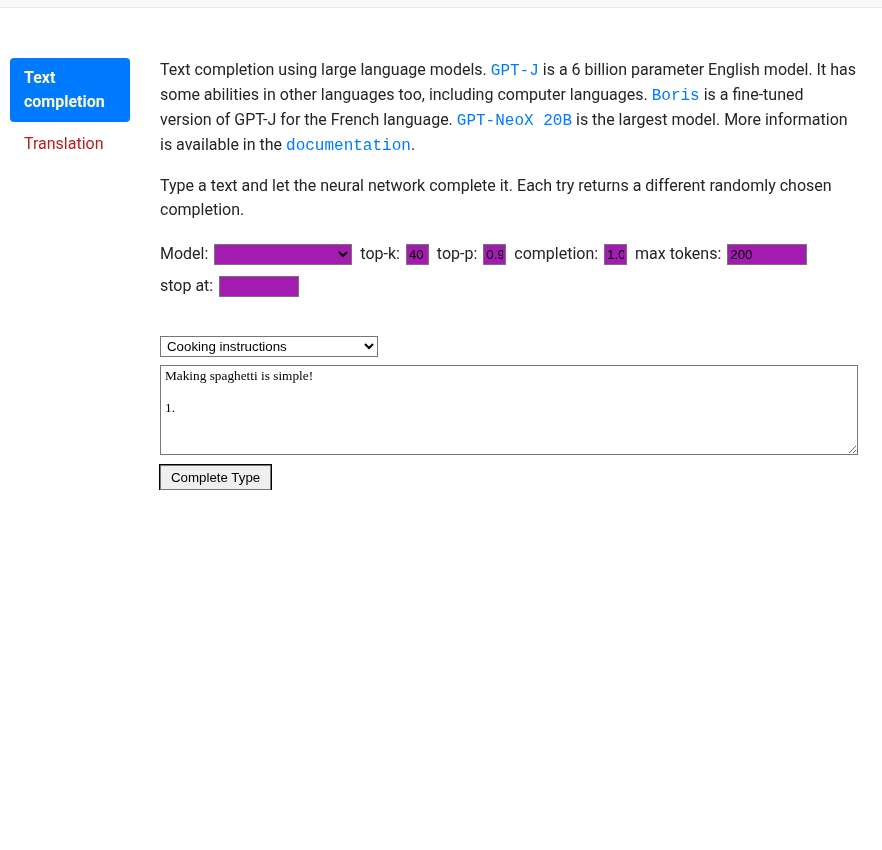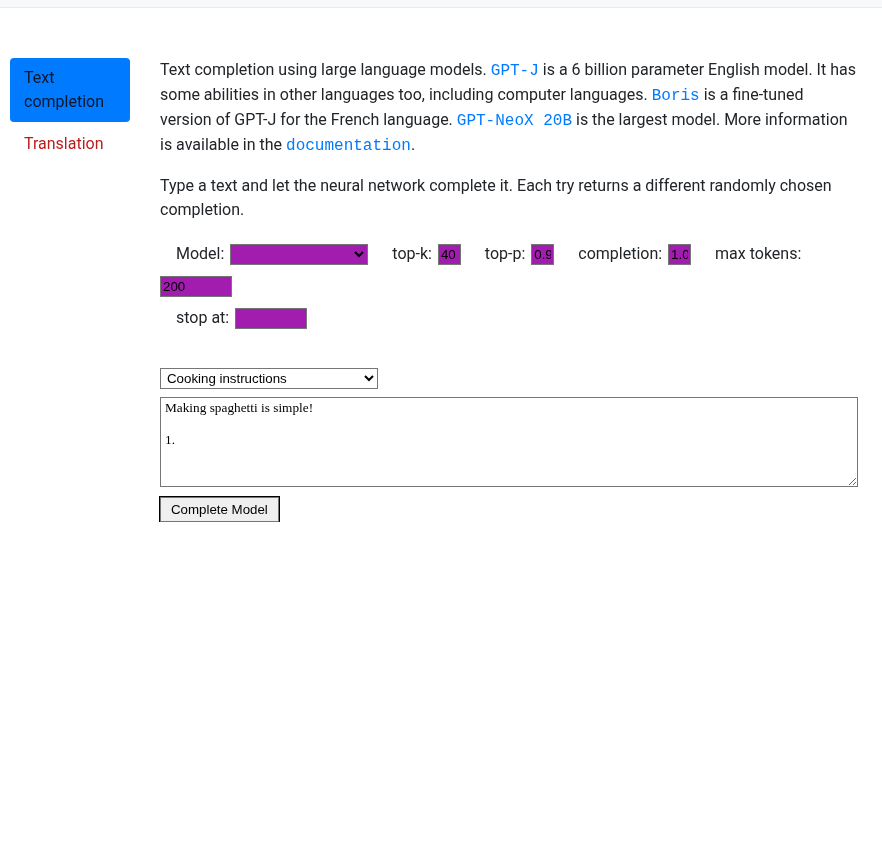--- a/index.html
+++ b/index.html
@@ -32,21 +32,22 @@
       display: block;
       padding: 8px 14px;
       border-radius: 4px;
       font-size: 16px;
       line-height: 1.5;
       cursor: pointer;
       margin-bottom: 2px;
     }
     .nav-pill.active {
       background: #007bff;
-      color: #0f172a;
+      color: #fef9c3;
+      font-weight: bold;
     }
     .nav-pill.inactive {
       color: #b91c1c;
       background: transparent;
     }
     .main {
       flex: 1;
       padding-left: 20px;
       padding-right: 12px;
       max-width: 730px;
@@ -59,40 +60,39 @@
       color: #007bff;
       text-decoration: none;
       font-family: Liberation Mono, monospace;
     }
     .params {
       margin-bottom: 16px;
       line-height: 2.0;
     }
     .params label {
       margin-right: 2px;
-      margin-left: 16px;
     }
     .params select,
     .params input[type="text"] {
       font-family: Arial, sans-serif;
       font-size: 13.3px;
       border: 1px solid #767676;
       background: #a21caf;
       padding: 9px 2px;
       height: 21px;
       vertical-align: middle;
     }
     .params select {
       width: 138px;
     }
     .params input.small {
       width: 23px;
     }
     .params input.med {
-      width: 72px;
+      width: 80px;
     }
     .params .sep {
       margin-left: 4px;
       margin-right: 0px;
     }
     .example-select {
       font-family: Arial, sans-serif;
       font-size: 13.3px;
       border: 1px solid #767676;
       background: #fff;
@@ -165,16 +165,16 @@
     </div>
 
     <select class="example-select">
       <option>Cooking instructions</option>
     </select>
 
     <textarea class="textarea" style="">Making spaghetti is simple!
 
 1.</textarea>
 
-    <button class="complete-btn">Complete Model</button>
+    <button class="complete-btn">Complete Type</button>
 
   </div>
 </div>
 
 </body></html>

